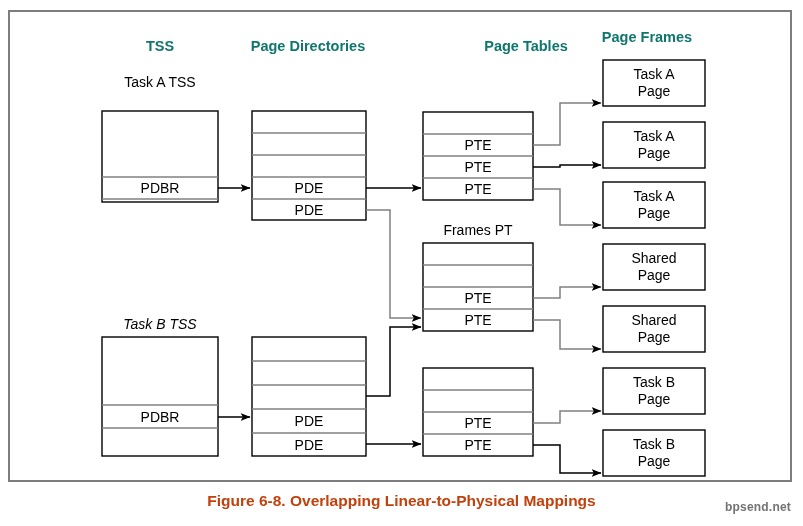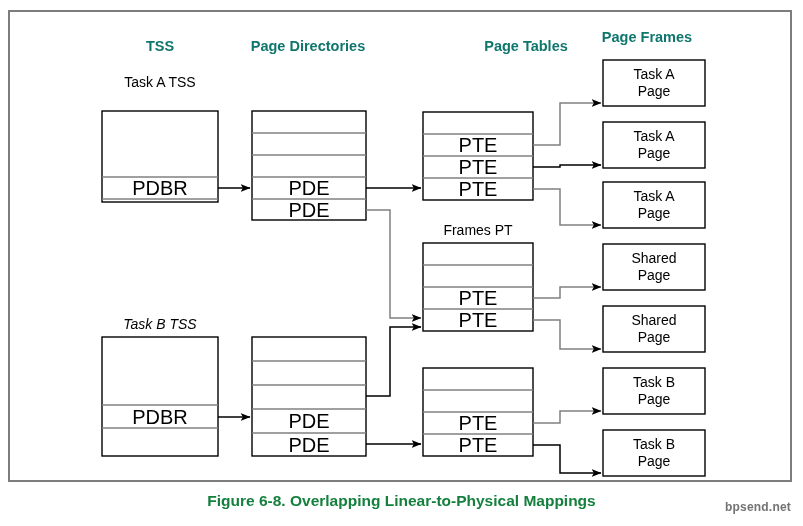--- a/index.html
+++ b/index.html
@@ -46,21 +46,21 @@
   .box-label {
     position: absolute;
     font-size: 14px;
     color: #000000;
     white-space: nowrap;
     text-align: center;
     transform: translateX(-50%);
   }
   .cell-text {
     position: absolute;
-    font-size: 20px;
+    font-size: 14px;
     color: #000000;
     white-space: nowrap;
     transform: translate(-50%, -50%);
   }
   .frame-text {
     position: absolute;
     font-size: 14px;
     color: #000000;
     white-space: nowrap;
     text-align: center;
@@ -68,21 +68,21 @@
     transform: translate(-50%, -50%);
   }
   #caption {
     position: absolute;
     left: 0;
     top: 492px;
     width: 803px;
     text-align: center;
     font-size: 15.5px;
     font-weight: bold;
-    color: #15803d;
+    color: #c2410c;
   }
   #watermark {
     position: absolute;
     right: 12px;
     top: 500px;
     font-size: 12px;
     font-weight: bold;
     color: #737373;
     letter-spacing: 0.2px;
   }

